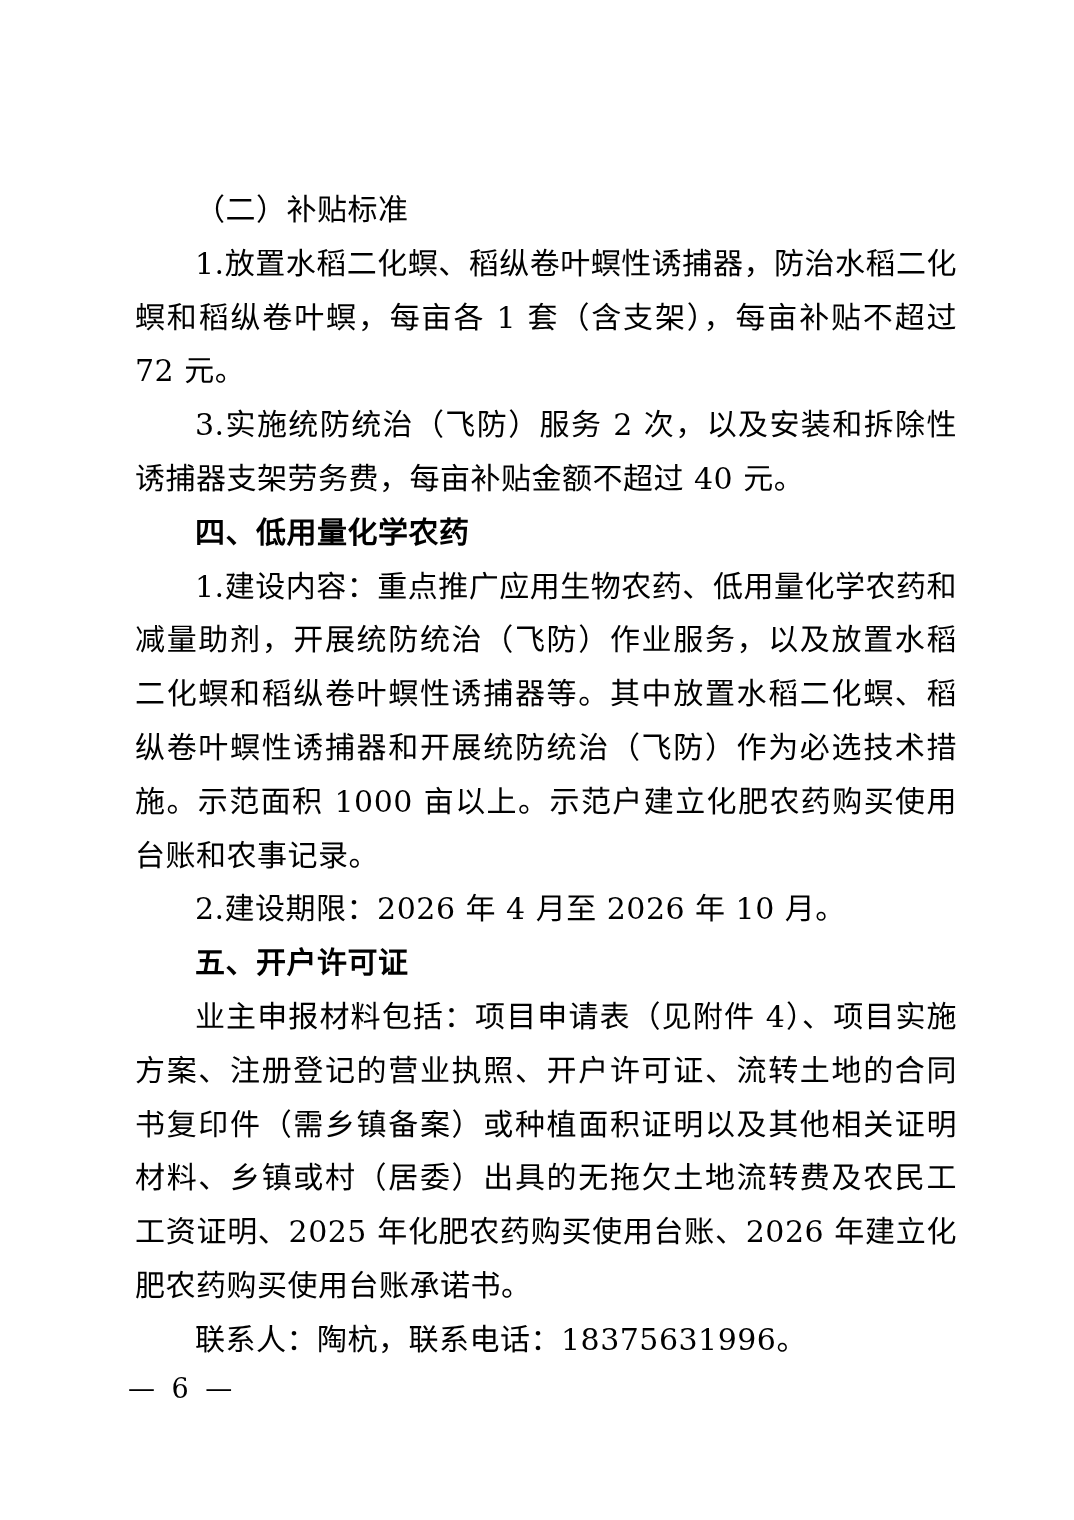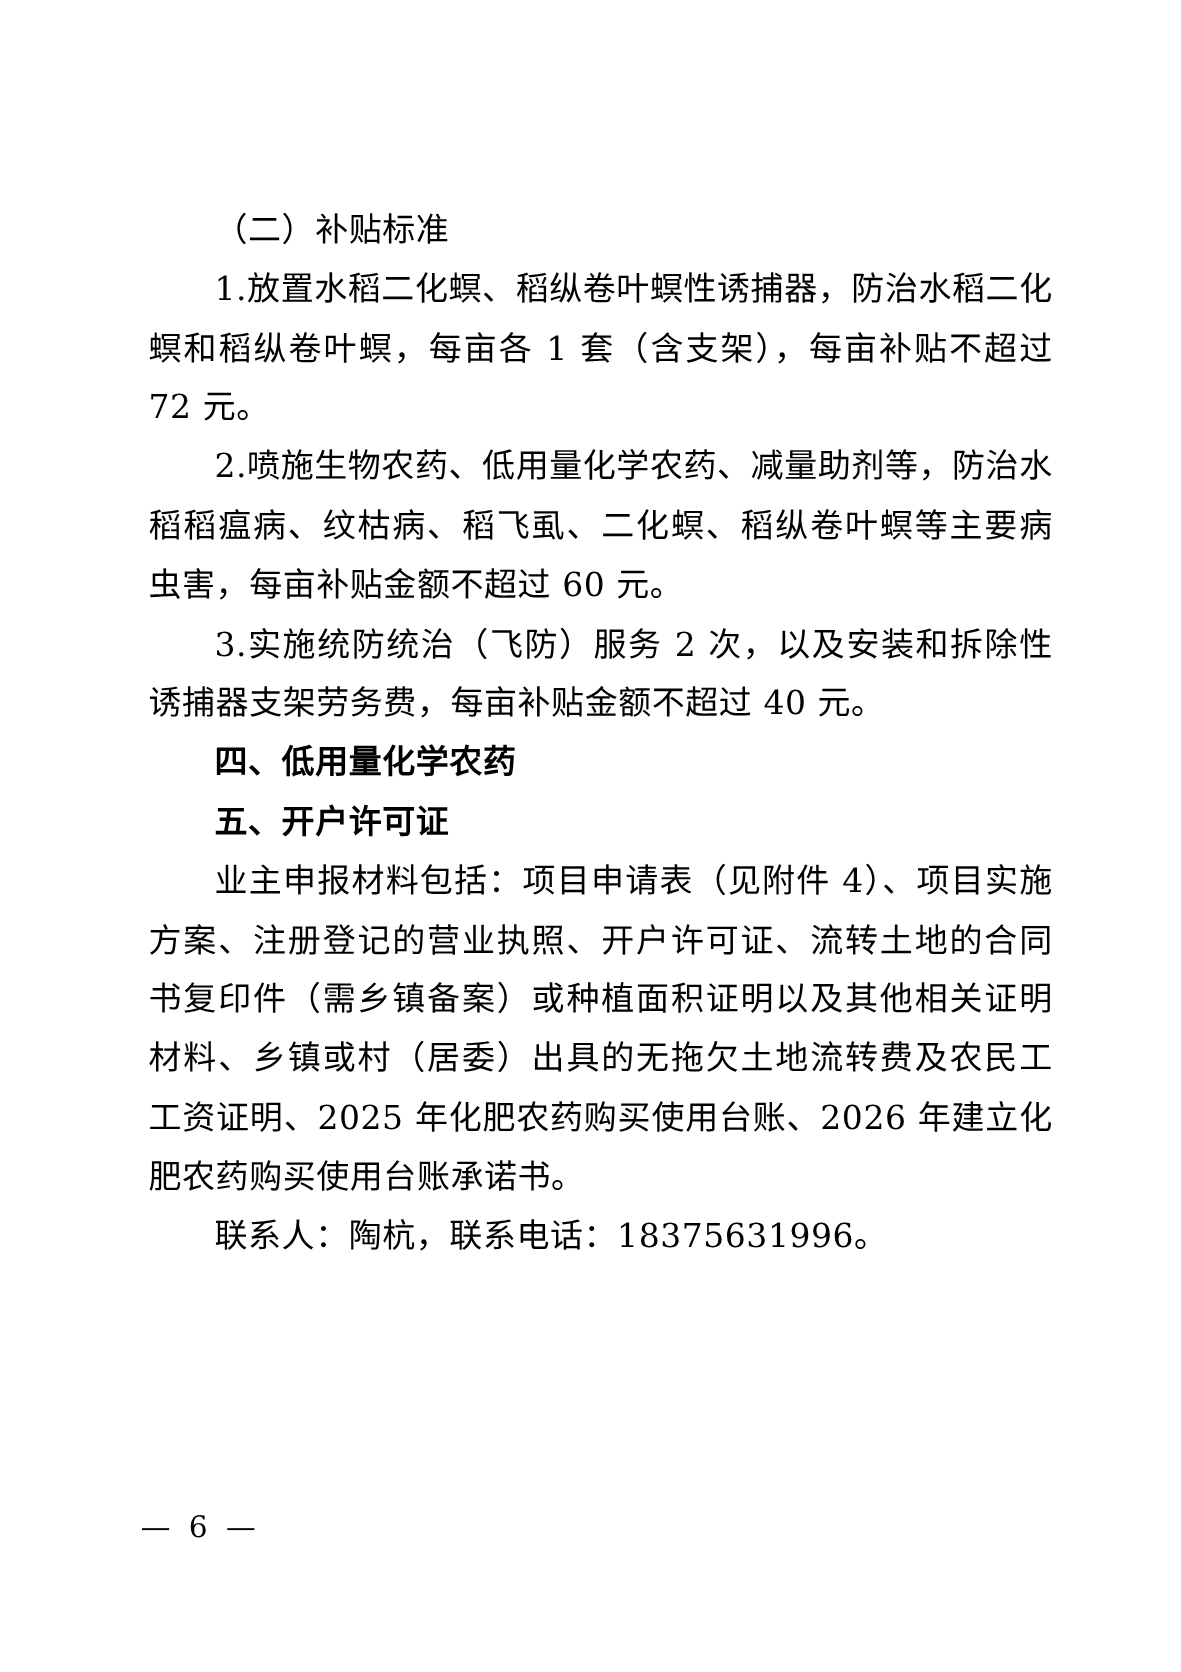--- a/index.html
+++ b/index.html
@@ -52,21 +52,22 @@
     font-family: "DejaVu Serif", "Liberation Serif", serif;
   }
 </style>
 </head>
 <body>
 
 <div class="page">
   <main class="content">
     <p class="sub-heading">（二）补贴标准</p>
     <p class="body-para">1.放置水稻二化螟、稻纵卷叶螟性诱捕器，防治水稻二化螟和稻纵卷叶螟，每亩各 1 套（含支架），每亩补贴不超过 72 元。</p>
-    <p class="body-para">2.喷施生物农药、低用量化学农药、减量助剂等，防治水稻稻瘟病、纹枯病、稻飞虱、二化螟、稻纵卷叶螟等主要病虫害，每亩补贴金额不超过 60 元。</p>
     <p class="body-para">3.实施统防统治（飞防）服务 2 次，以及安装和拆除性诱捕器支架劳务费，每亩补贴金额不超过 40 元。</p>
     <h2 class="section-heading">四、低用量化学农药</h2>
+    <p class="body-para">1.建设内容：重点推广应用生物农药、低用量化学农药和减量助剂，开展统防统治（飞防）作业服务，以及放置水稻二化螟和稻纵卷叶螟性诱捕器等。其中放置水稻二化螟、稻纵卷叶螟性诱捕器和开展统防统治（飞防）作为必选技术措施。示范面积 1000 亩以上。示范户建立化肥农药购买使用台账和农事记录。</p>
+    <p class="body-para">2.建设期限：2026 年 4 月至 2026 年 10 月。</p>
     <h2 class="section-heading">五、开户许可证</h2>
     <p class="body-para">业主申报材料包括：项目申请表（见附件 4）、项目实施方案、注册登记的营业执照、开户许可证、流转土地的合同书复印件（需乡镇备案）或种植面积证明以及其他相关证明材料、乡镇或村（居委）出具的无拖欠土地流转费及农民工工资证明、2025 年化肥农药购买使用台账、2026 年建立化肥农药购买使用台账承诺书。</p>
     <p class="body-para">联系人：陶杭，联系电话：18375631996。</p>
   </main>
   <footer class="page-footer">— 6 —</footer>
 </div>
 
 </body></html>

